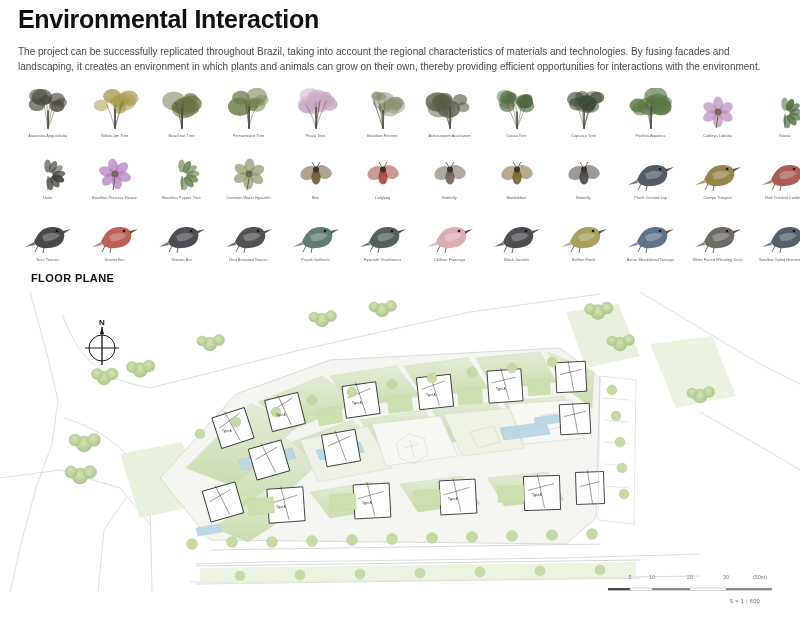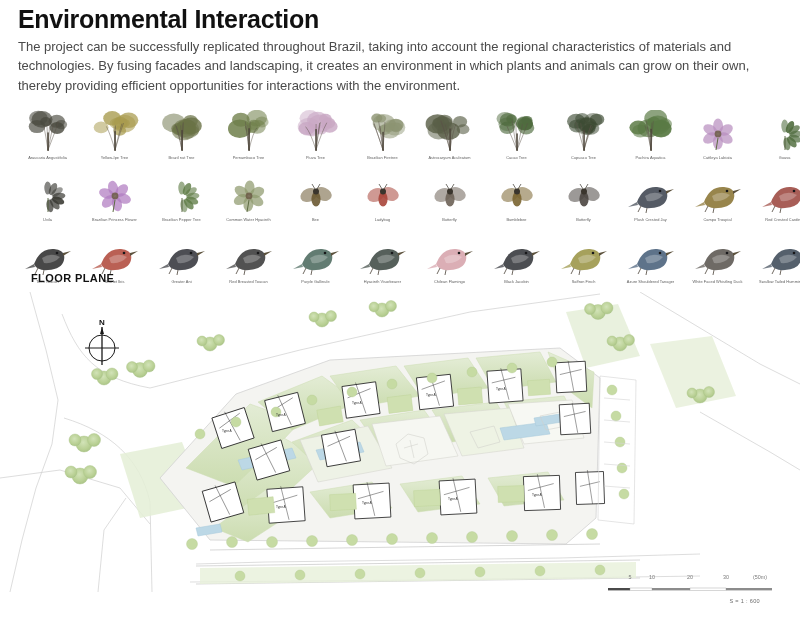--- a/index.html
+++ b/index.html
@@ -17,26 +17,26 @@
   }
 
   
   #header {
     padding: 6px 18px 0 18px;
   }
   #page-title {
     font-size: 25px;
     font-weight: bold;
     letter-spacing: -0.3px;
-    margin: 0 0 3px 0;
+    margin: 0 0 10px 0;
     color: #111;
     line-height: 1.1;
   }
   #intro-paragraph {
-    font-size: 13px;
+    font-size: 10px;
     line-height: 1.52;
     color: #4a4a4a;
     margin: 0;
     max-width: 770px;
   }
 
   
   #species-grid {
     margin: 8px 10px 0 14px;
   }

